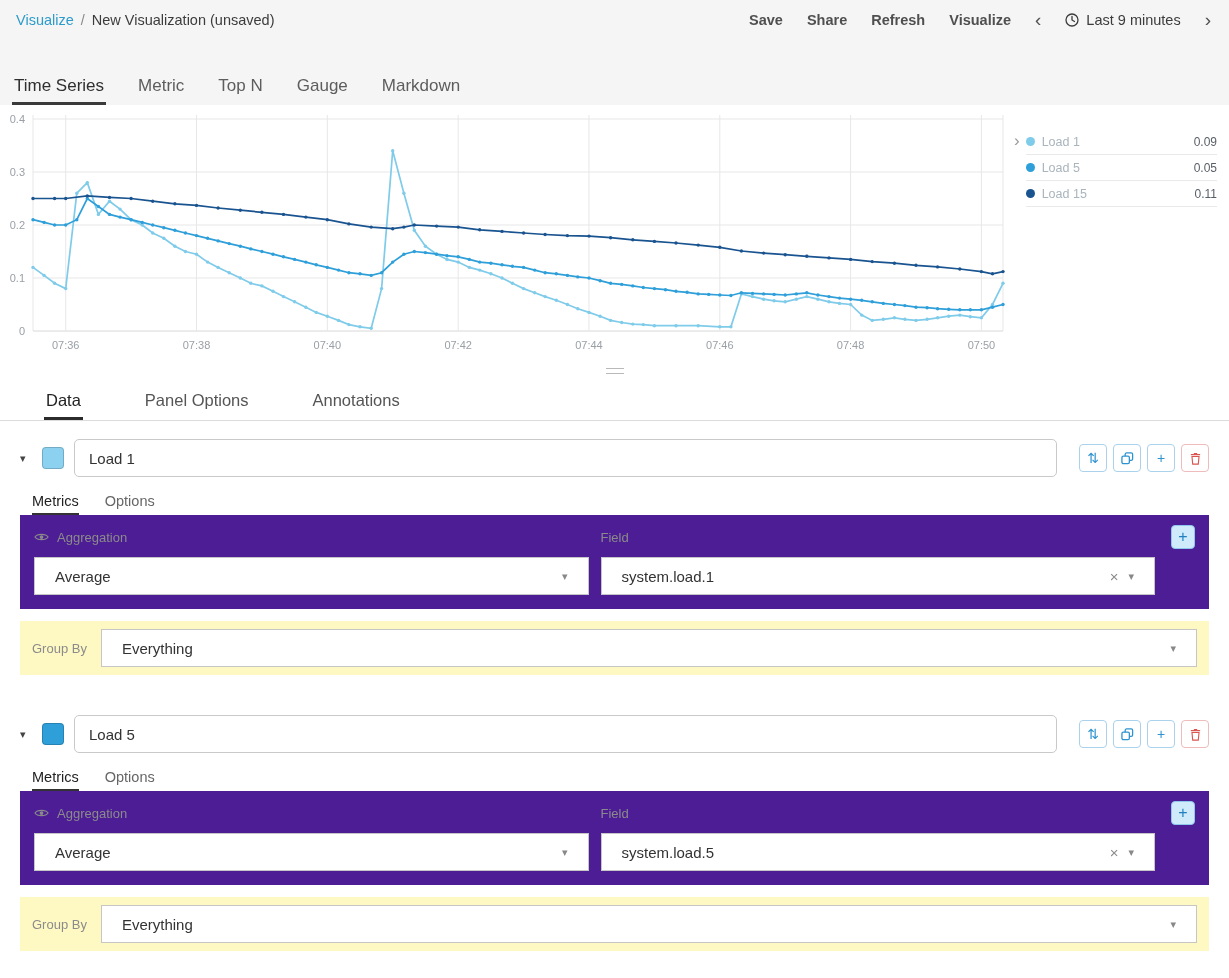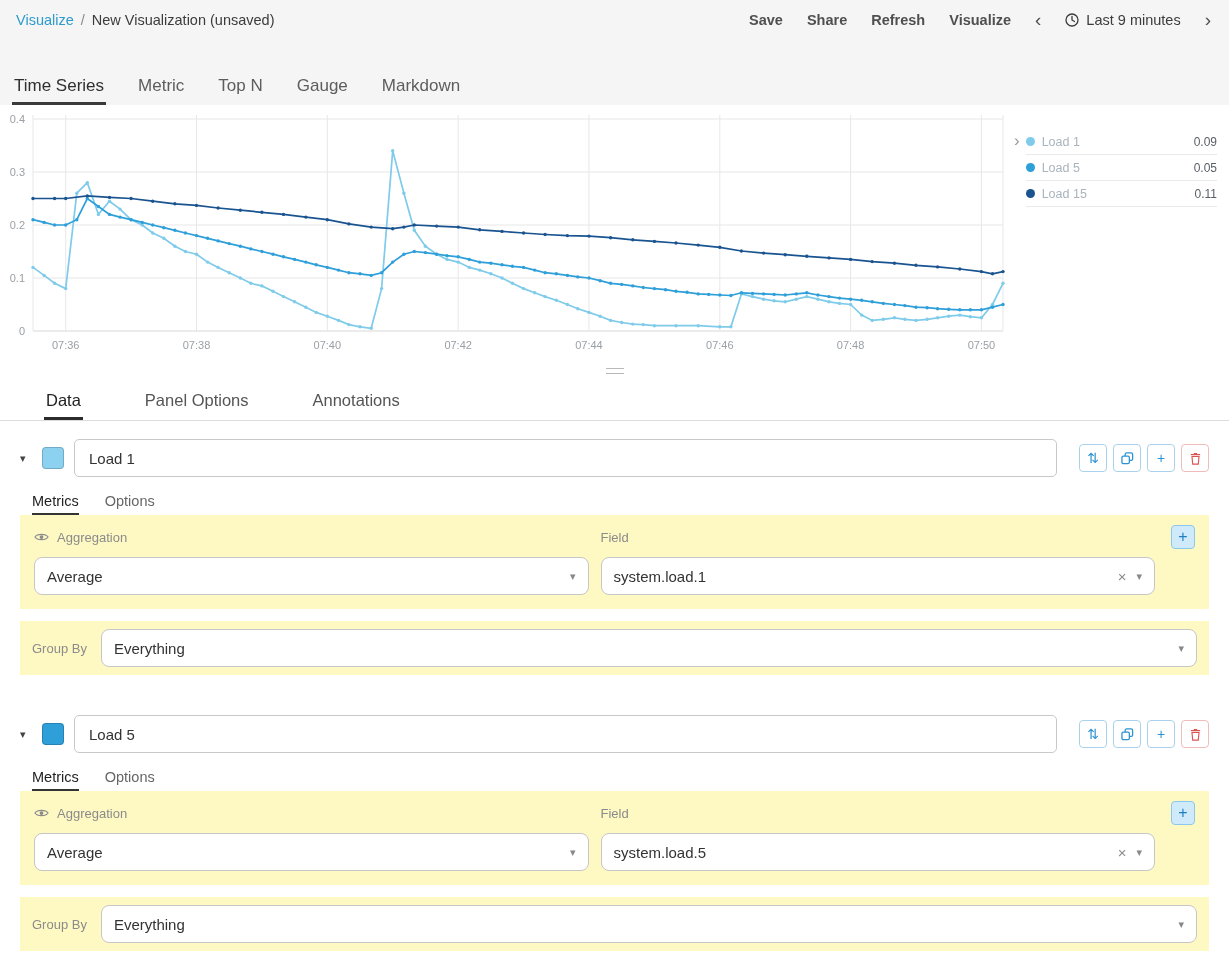--- a/index.html
+++ b/index.html
@@ -54,28 +54,28 @@
   .series-input { flex:1; height:38px; border:1px solid #c9c9c9; border-radius:5px;
                   padding:0 14px; font-size:15px; color:#333; font-family:inherit; outline:none; }
   .series-actions { display:flex; gap:6px; margin-left:12px; }
   .sbtn { width:28px; height:28px; border-radius:4px; background:#fff; border:1px solid #aad2ec;
           color:#2e93d1; display:flex; align-items:center; justify-content:center;
           font-size:14px; cursor:pointer; }
   .sbtn.danger { border-color:#eebcbc; color:#da5450; }
   .sub-tabs { display:flex; gap:26px; margin:16px 0 0 12px; font-size:14.5px; color:#666; }
   .stab { cursor:pointer; padding-bottom:6px; }
   .stab.active { color:#222; border-bottom:2px solid #333; padding-bottom:4px; }
-  .metrics-panel { background:#fef9c3; padding:10px 14px 14px; }
+  .metrics-panel { background:#4c1d95; padding:10px 14px 14px; }
   .mp-grid { display:grid; grid-template-columns:1fr 1fr 28px; column-gap:12px; row-gap:8px; }
   .mp-label { display:flex; align-items:center; gap:8px; font-size:13px; color:#8b8b8b; }
   .add-btn { width:24px; height:24px; border-radius:4px; background:#cfeafa; border:1px solid #8fc7ec;
              color:#1e7fc1; font-size:16px; line-height:1; display:flex; align-items:center;
              justify-content:center; cursor:pointer; justify-self:end; }
-  .select { background:#fff; border:1px solid #c6c6c6; border-radius:8px; height:38px;
-            display:flex; align-items:center; padding:0 12px; font-size:15px; color:#333; cursor:pointer; }
+  .select { background:#fff; border:1px solid #c6c6c6; border-radius:0; height:38px;
+            display:flex; align-items:center; padding:0 20px; font-size:15px; color:#333; cursor:pointer; }
   .select .dd-caret { margin-left:auto; color:#888; font-size:11px; }
   .select .clear-x { margin-left:auto; color:#8b8b8b; font-size:15px; padding:0 10px 0 0; cursor:pointer; }
   .select .clear-x + .dd-caret { margin-left:0; }
   .group-panel { background:#fef9c3; margin-top:12px; padding:8px 12px; display:flex;
                  align-items:center; gap:14px; }
   .group-panel .g-label { font-size:13px; color:#8b8b8b; white-space:nowrap; }
   .group-panel .select { flex:1; }
   .eye { display:flex; cursor:pointer; }
 </style>
 </head>

